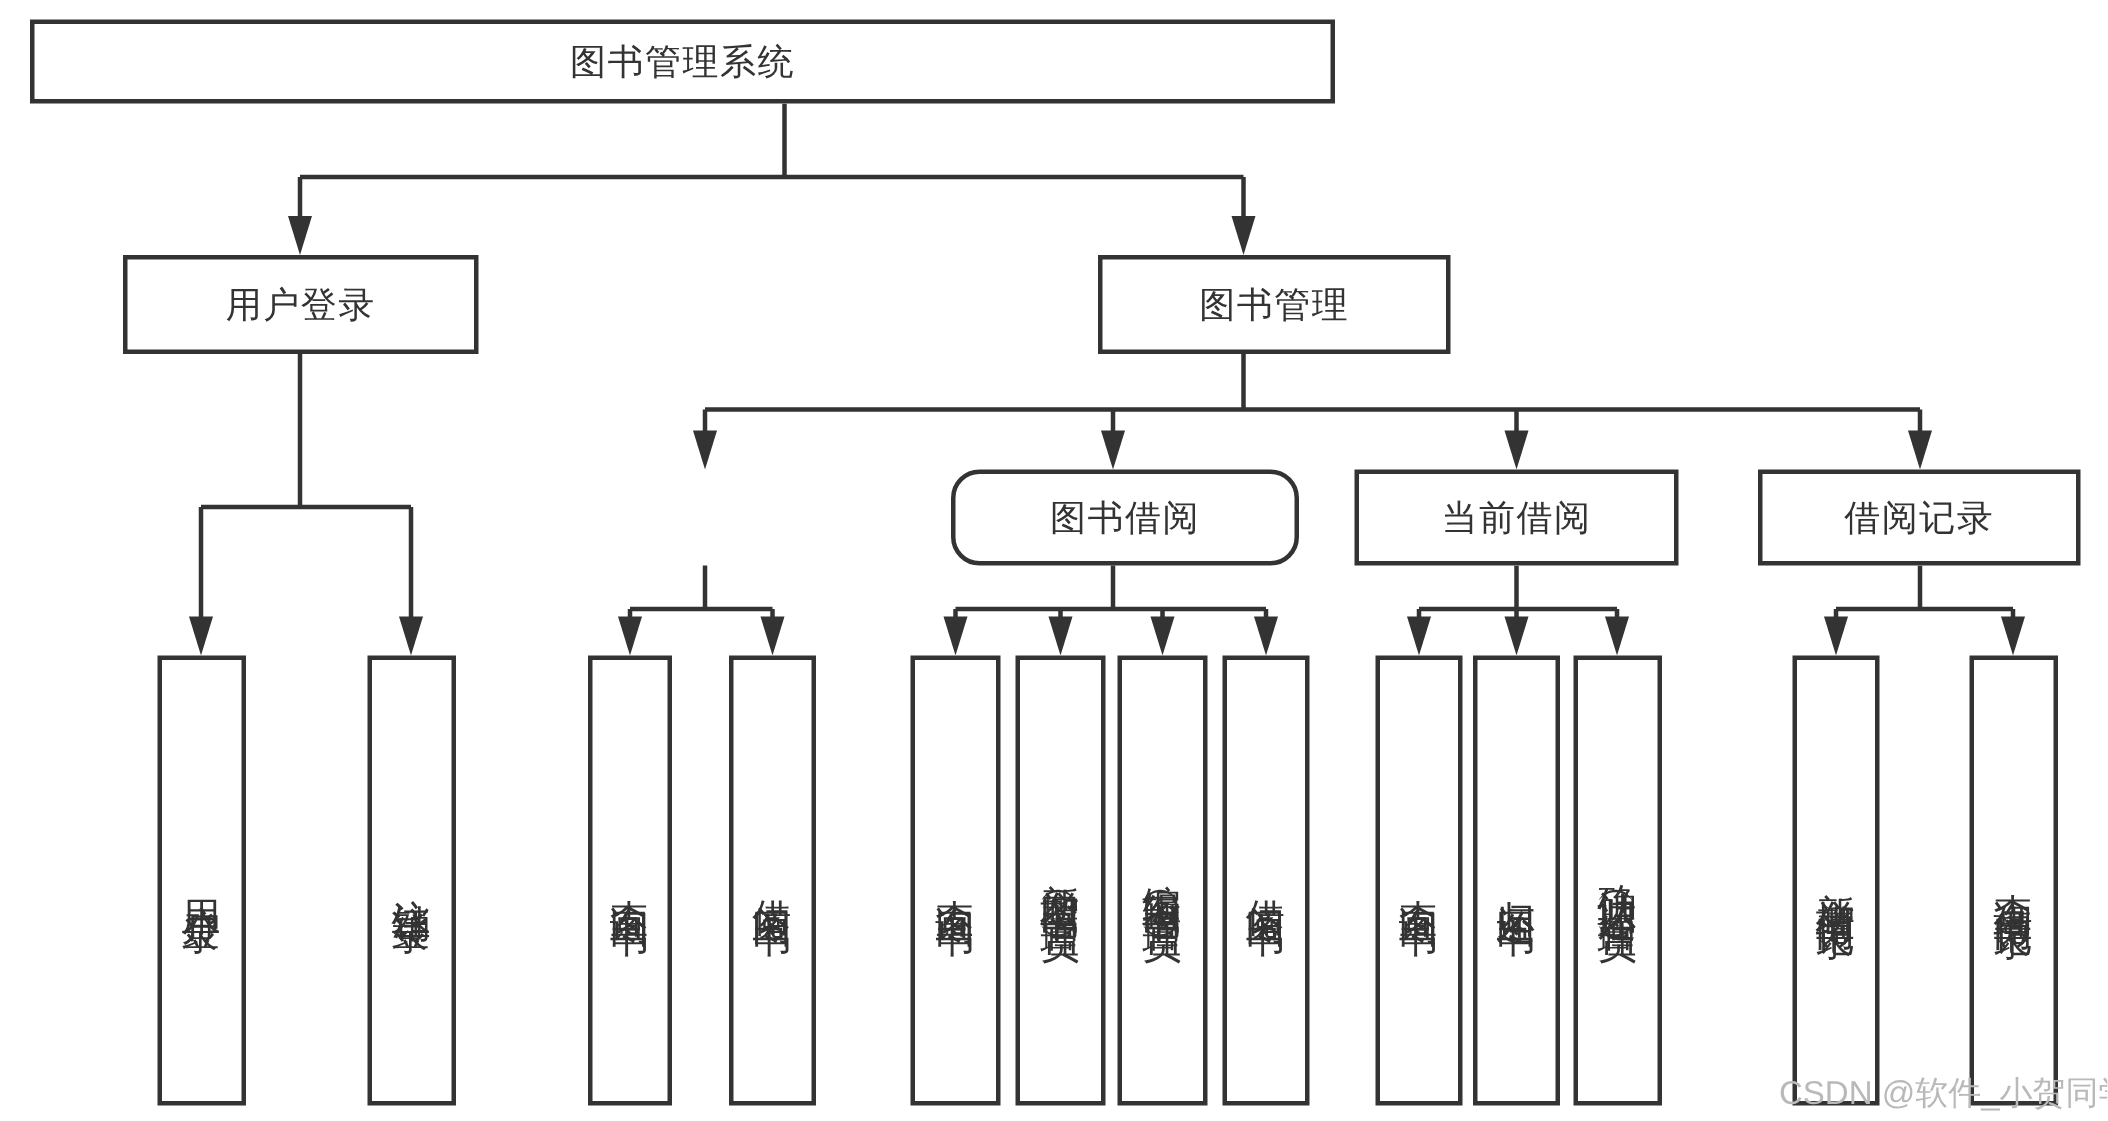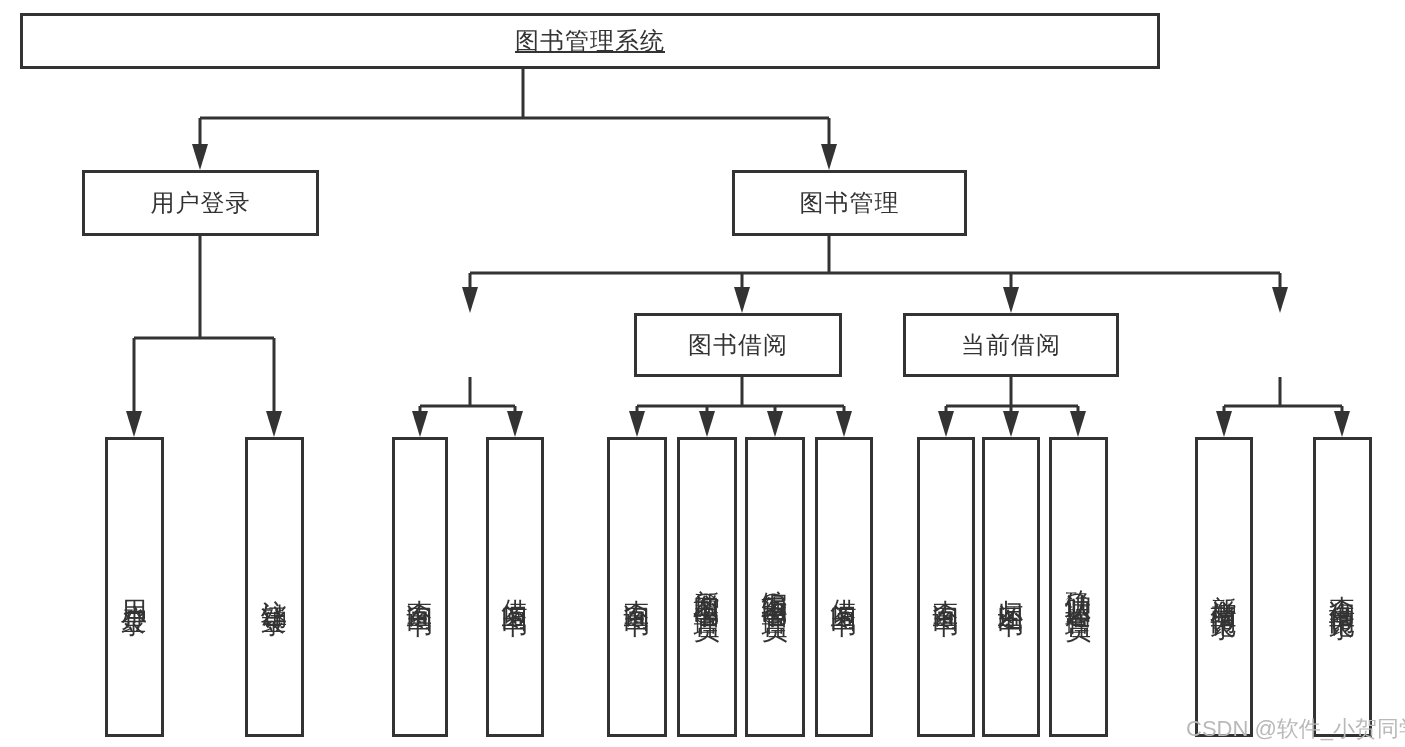--- a/index.html
+++ b/index.html
@@ -53,25 +53,25 @@
   .leaf .vlabel {
     writing-mode: vertical-rl;
     text-orientation: mixed;
     font-size: 26px;
     letter-spacing: 4px;
     line-height: 1;
     color: var(--text);
     white-space: nowrap;
   }
   
-  .n-root   { left: 20px;  top: 13px;  width: 1140px; height: 56px; text-decoration: underline; }
+  .n-root   { left: 20px;  top: 13px;  width: 870px; height: 56px; }
   .n-login  { left: 82px;  top: 170px; width: 237px;  height: 66px; }
   .n-mgmt   { left: 712px; top: 170px; width: 235px;  height: 66px; margin-left: 20px; }
   .n-m1 { left: 362px;  top: 313px; width: 217px; height: 64px; }
-  .n-m2 { left: 634px;  top: 313px; width: 208px; height: 64px; }
+  .n-m2 { left: 634px;  top: 313px; width: 232px; height: 64px; border-radius: 19px; }
   .n-m3 { left: 903px;  top: 313px; width: 216px; height: 64px; align-items: center; }
   .n-m4 { left: 1172px; top: 313px; width: 215px; height: 64px; }
   .leaf { top: 437px; height: 300px; }
   .n-l1  { left: 105px;  width: 59px; }
   .n-l2  { left: 245px;  width: 59px; }
   .n-l3  { left: 392px;  width: 56px; }
   .n-l4  { left: 486px;  width: 58px; }
   .n-l5  { left: 607px;  width: 60px; }
   .n-l6  { left: 677px;  width: 60px; }
   .n-l7  { left: 745px;  width: 60px; }
@@ -138,20 +138,23 @@
   <div class="node n-mgmt">
     <span class="hlabel">图书管理</span>
   </div>
 
   <div class="node n-m2">
     <span class="hlabel">图书借阅</span>
   </div>
   <div class="node n-m3">
     <span class="hlabel">当前借阅</span>
   </div>
+  <div class="node n-m4">
+    <span class="hlabel">借阅记录</span>
+  </div>
 
   <div class="node leaf n-l1">
     <span class="vlabel">用户登录</span>
   </div>
   <div class="node leaf n-l2">
     <span class="vlabel">注销登录</span>
   </div>
 
   <div class="node leaf n-l3">
     <span class="vlabel">查询图书</span>

